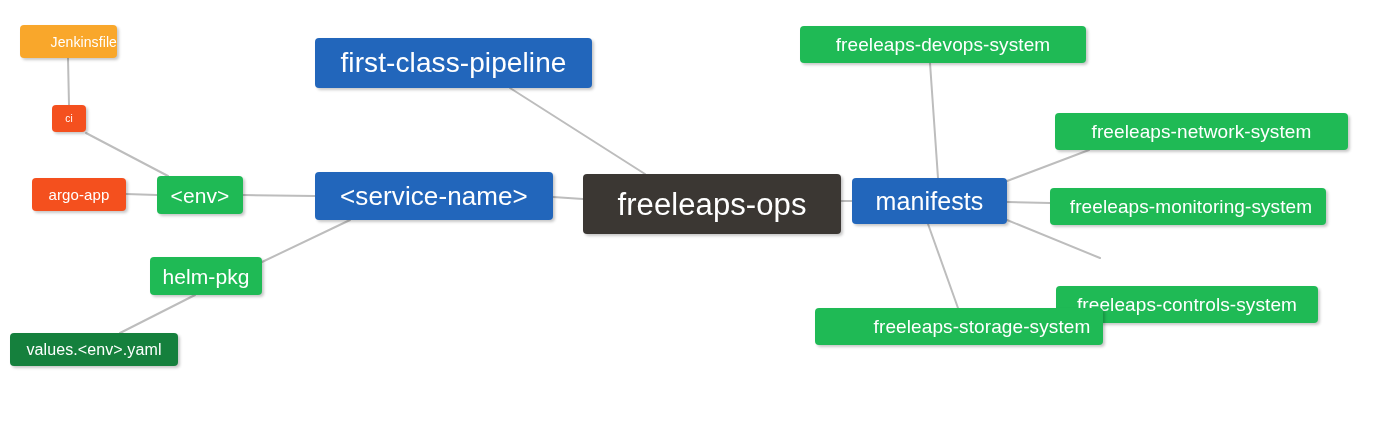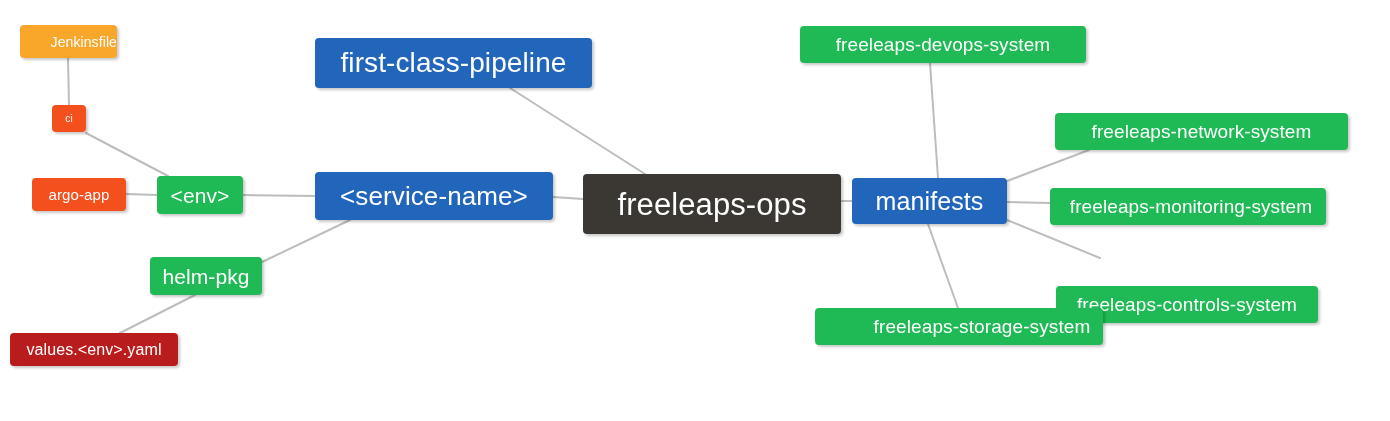--- a/index.html
+++ b/index.html
@@ -75,21 +75,21 @@
       </div>
       <div class="node" style="left: 32px; top: 178px; width: 94px; height: 33px; background: rgb(244, 80, 30); color: rgb(255, 255, 255); font-size: 15px;">
         <span class="node-label">argo-app</span>
       </div>
       <div class="node" style="left: 157px; top: 176px; width: 86px; height: 38px; background: rgb(31, 186, 85); color: rgb(255, 255, 255); font-size: 21px;">
         <span class="node-label">&lt;env&gt;</span>
       </div>
       <div class="node" style="left: 150px; top: 257px; width: 112px; height: 38px; background: rgb(31, 186, 85); color: rgb(255, 255, 255); font-size: 21px;">
         <span class="node-label">helm-pkg</span>
       </div>
-      <div class="node" style="left: 10px; top: 333px; width: 168px; height: 33px; background: #b91c1c; color: rgb(255, 255, 255); font-size: 16px;">
+      <div class="node" style="left: 10px; top: 333px; width: 168px; height: 33px; background: #15803d; color: rgb(255, 255, 255); font-size: 16px;">
         <span class="node-label">values.&lt;env&gt;.yaml</span>
       </div>
       <div class="node" style="left: 315px; top: 38px; width: 277px; height: 50px; background: rgb(34, 102, 187); color: rgb(255, 255, 255); font-size: 28px;">
         <span class="node-label">first-class-pipeline</span>
       </div>
       <div class="node" style="left: 315px; top: 172px; width: 238px; height: 48px; background: rgb(34, 102, 187); color: rgb(255, 255, 255); font-size: 26px;">
         <span class="node-label">&lt;service-name&gt;</span>
       </div>
       <div class="node" style="left: 583px; top: 174px; width: 258px; height: 60px; background: rgb(59, 55, 51); color: rgb(255, 255, 255); font-size: 31px;">
         <span class="node-label">freeleaps-ops</span>

